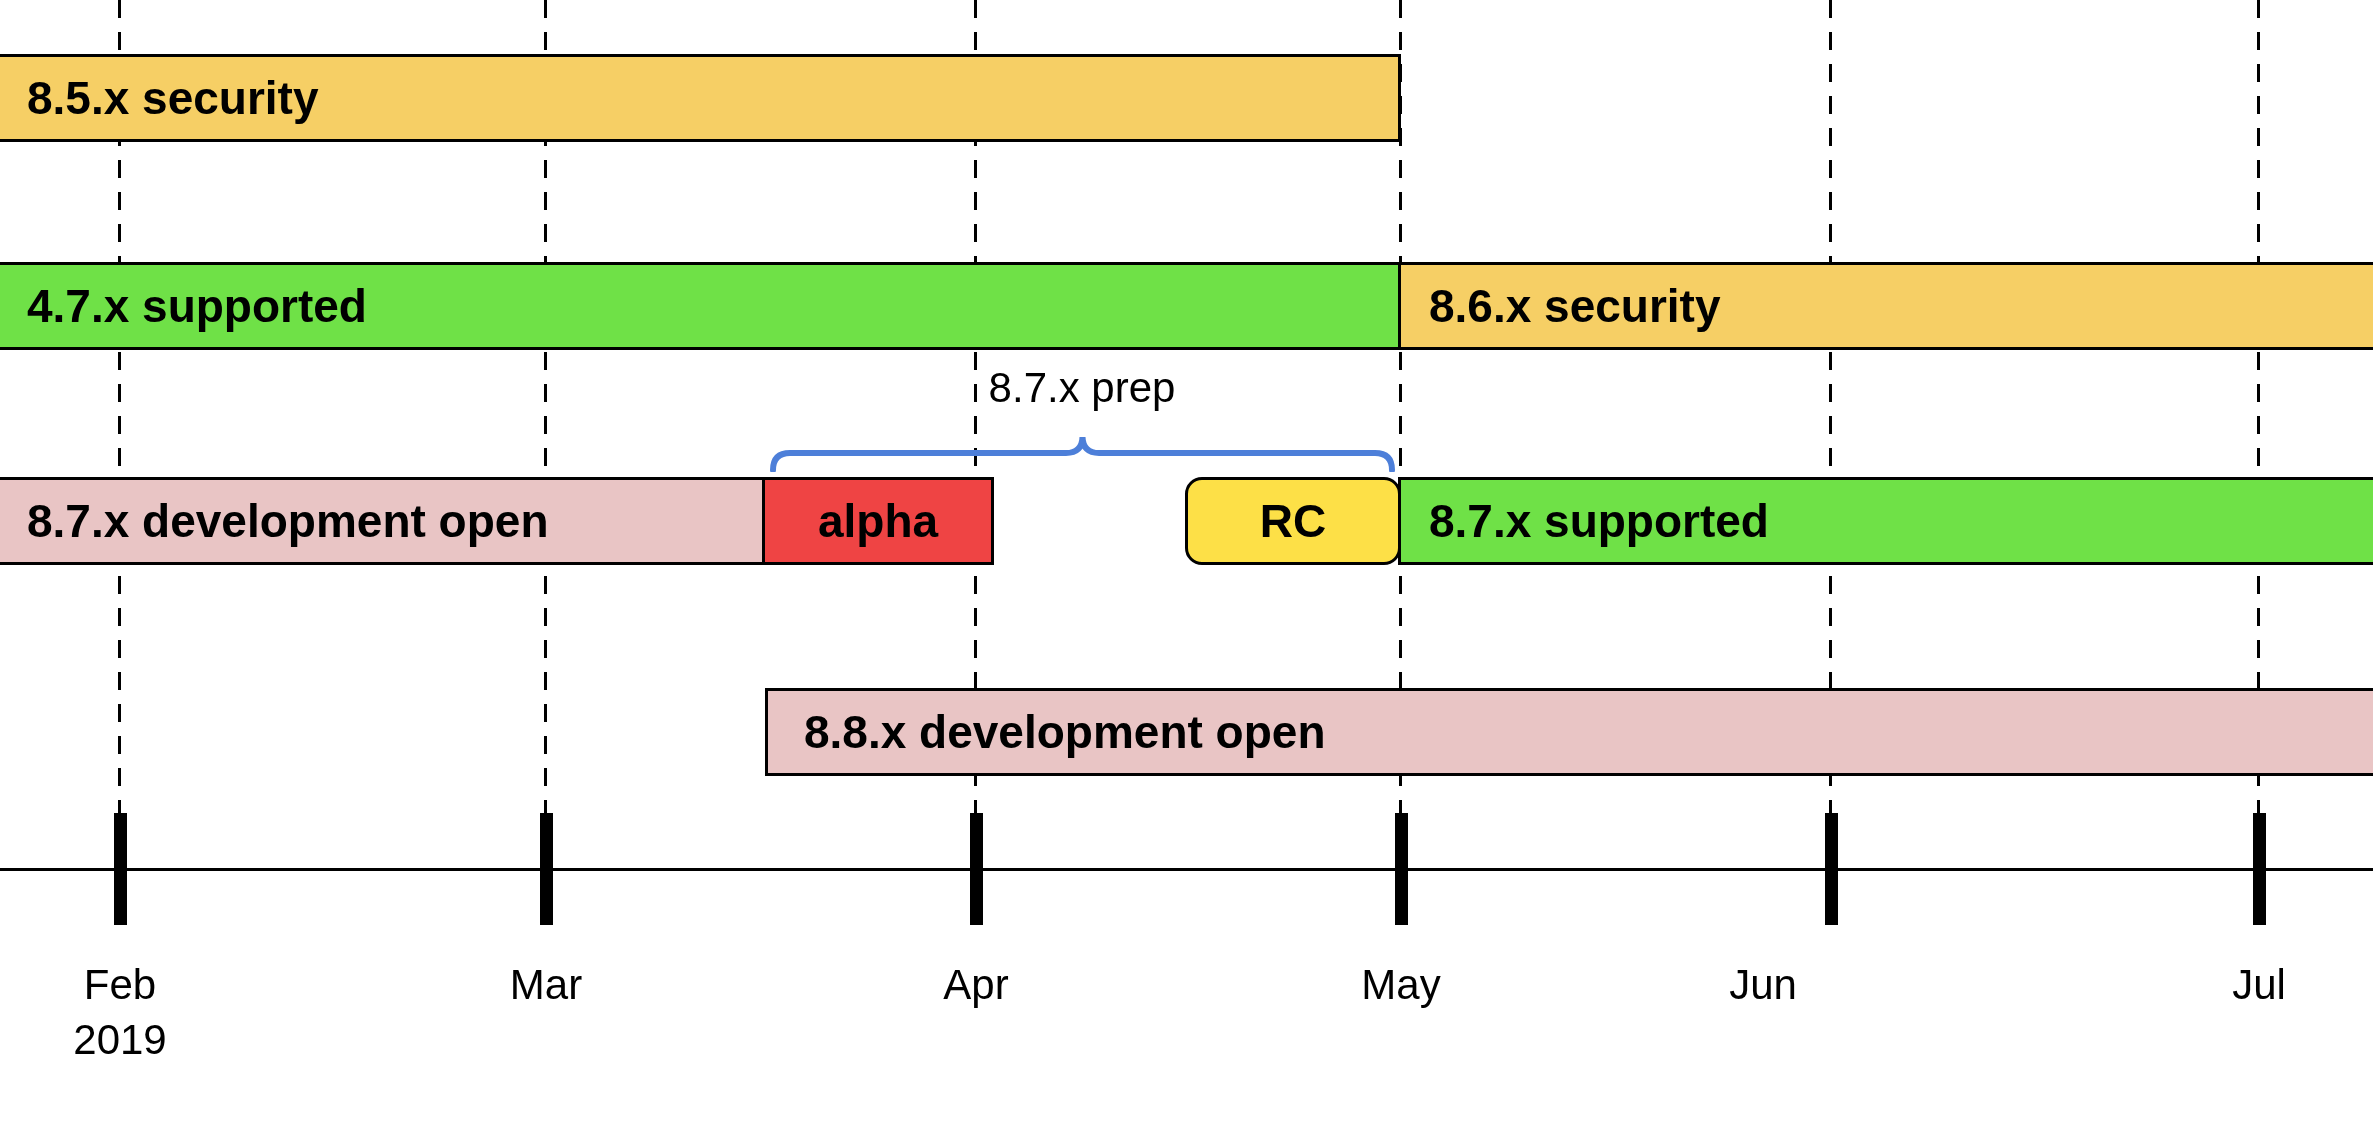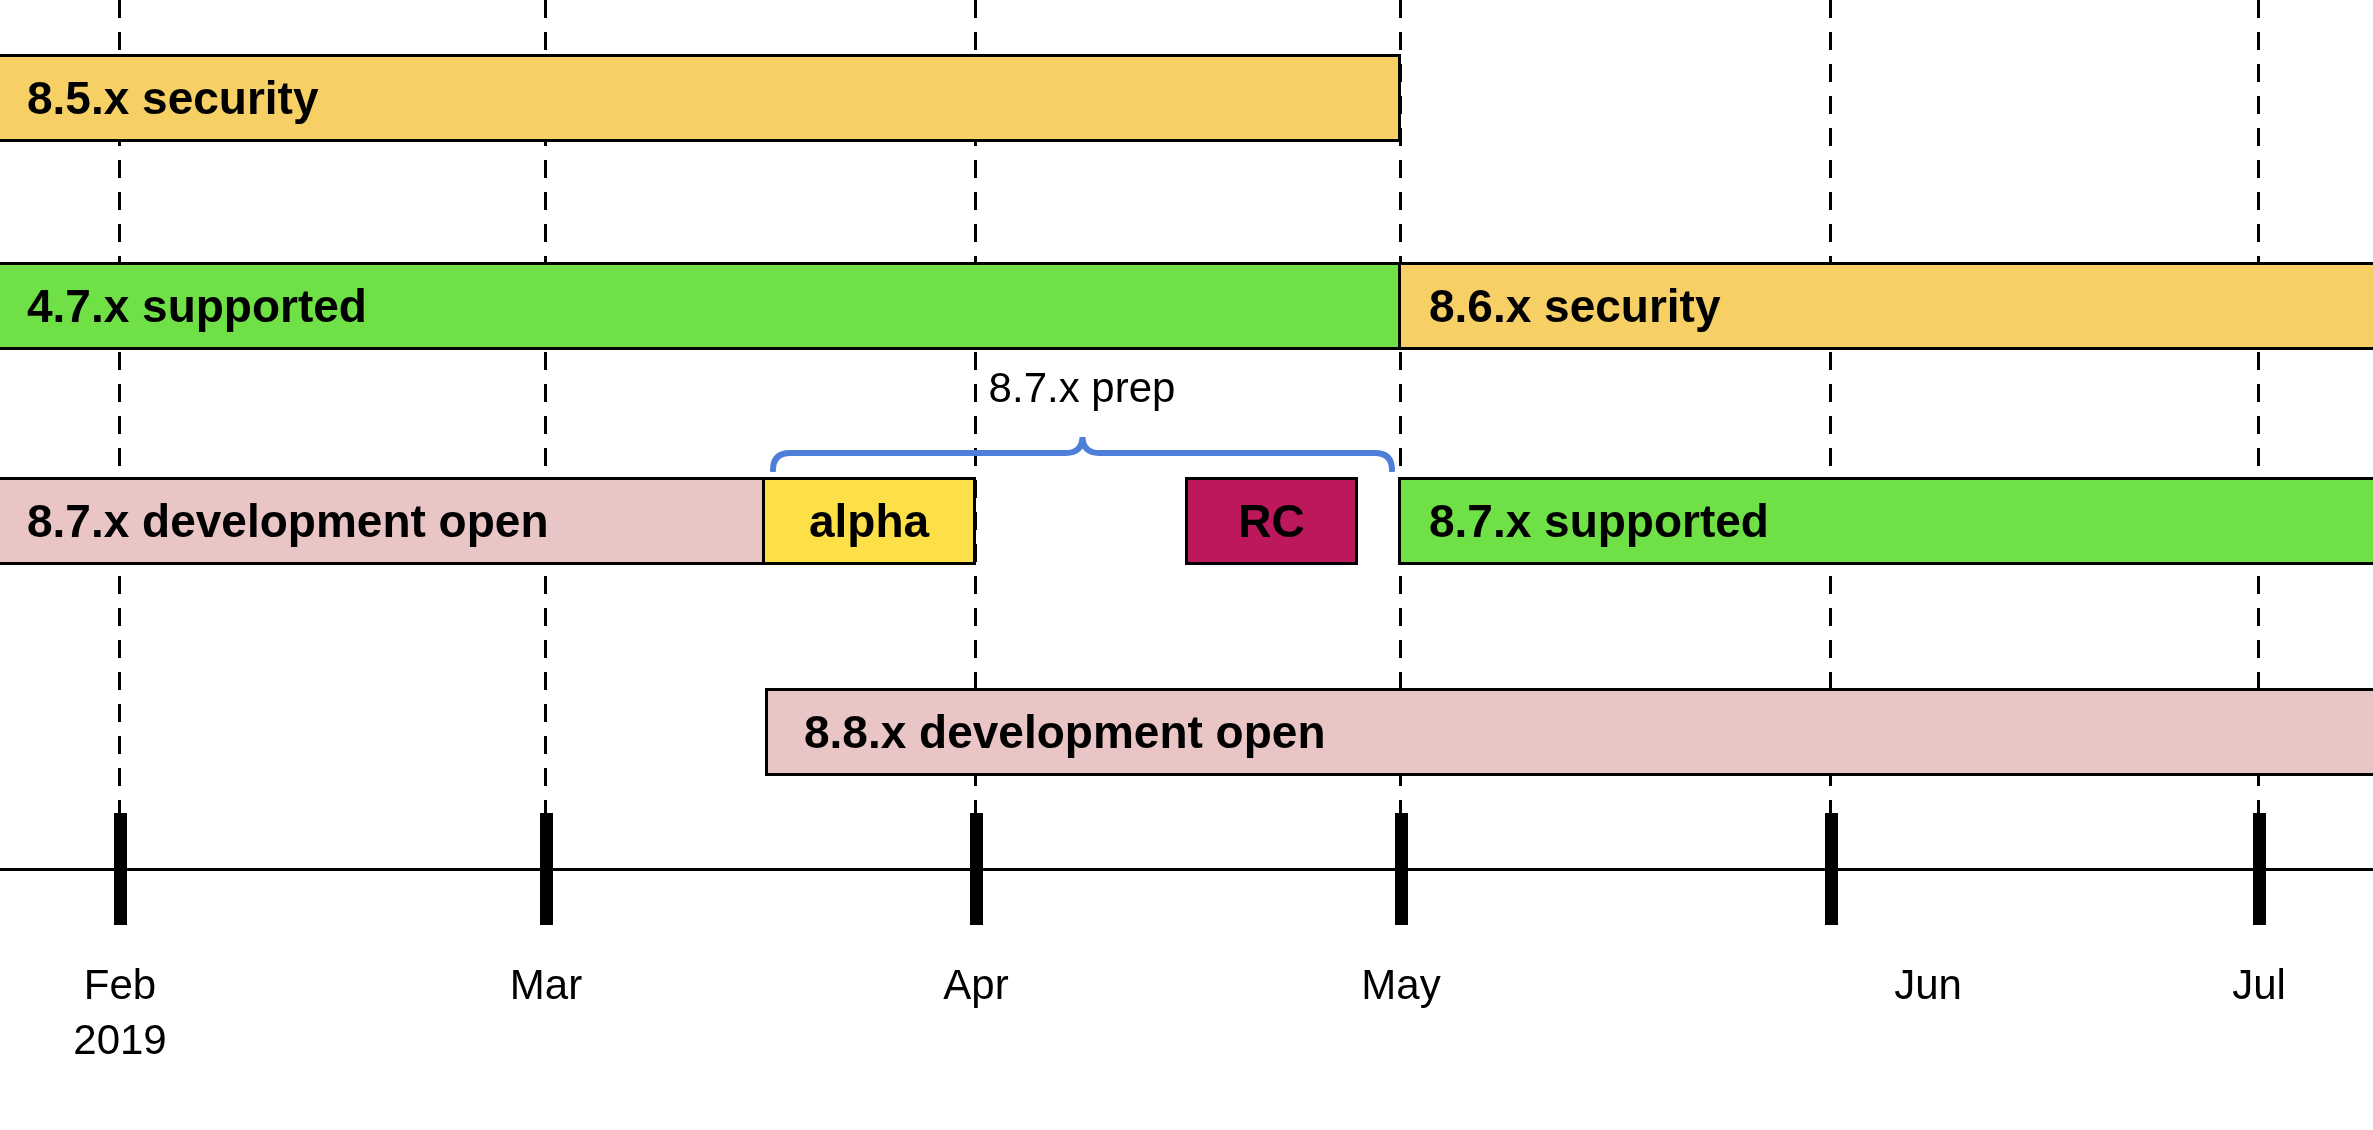--- a/index.html
+++ b/index.html
@@ -104,24 +104,24 @@
   </div>
 
   <div class="brace-label" style="left:1082px; top:364px;">8.7.x prep</div>
   <svg class="brace-svg" style="left:770px; top:434px;" width="625" height="38" viewBox="0 0 625 38">
     <path d="M3 36 Q3 19 20 19 L296 19 Q312 19 312.5 3 Q313 19 329 19 L605 19 Q622 19 622 36" fill="none" stroke="#4D7FD9" stroke-width="6" stroke-linecap="round"></path>
   </svg>
 
   <div class="bar left-label c-development" style="left: -4px; top: 477px; width: 769px; background: rgb(233, 197, 197);">
     <span class="bar-text">8.7.x development open</span>
   </div>
-  <div class="bar center-label c-alpha" style="left: 762px; top: 477px; width: 214px; background: #fde047;">
+  <div class="bar center-label c-alpha" style="left: 762px; top: 477px; width: 232px; background: #ef4444;">
     <span class="bar-text">alpha</span>
   </div>
-  <div class="bar center-label c-rc" style="left: 1185px; top: 477px; width: 173px; background: #be185d;">
+  <div class="bar center-label c-rc" style="left: 1185px; top: 477px; width: 216px; background: #fde047; border-radius: 17px;">
     <span class="bar-text">RC</span>
   </div>
   <div class="bar left-label c-supported" style="left: 1398px; top: 477px; width: 979px; background: rgb(111, 225, 71);">
     <span class="bar-text">8.7.x supported</span>
   </div>
 
   <div class="bar left-label c-development" style="left: 765px; top: 688px; width: 1612px; padding-left: 36px; background: rgb(233, 197, 197);">
     <span class="bar-text">8.8.x development open</span>
   </div>
 
@@ -139,20 +139,20 @@
   </div>
   <div class="month" style="left:546px">
     <div>Mar</div>
   </div>
   <div class="month" style="left:976px">
     <div>Apr</div>
   </div>
   <div class="month" style="left:1401px">
     <div>May</div>
   </div>
-  <div class="month" style="left:1928px">
+  <div class="month" style="left:1763px">
     <div>Jun</div>
   </div>
   <div class="month" style="left:2259px">
     <div>Jul</div>
   </div>
 
 </div>
 
 </body></html>

